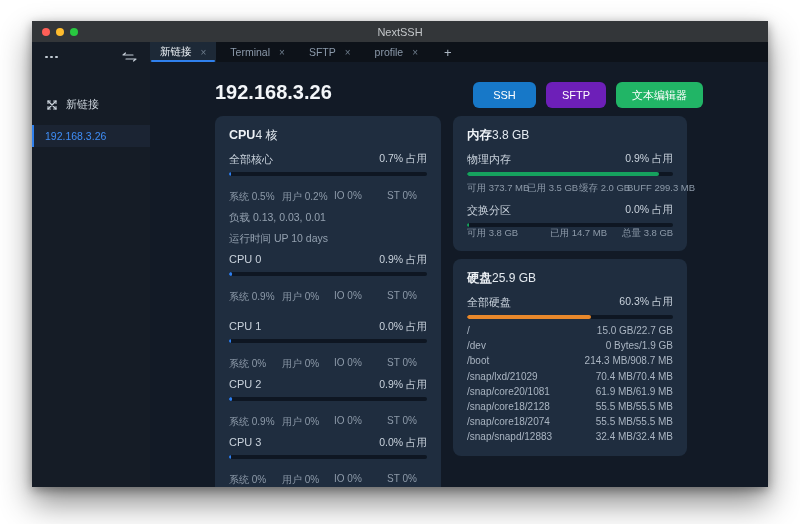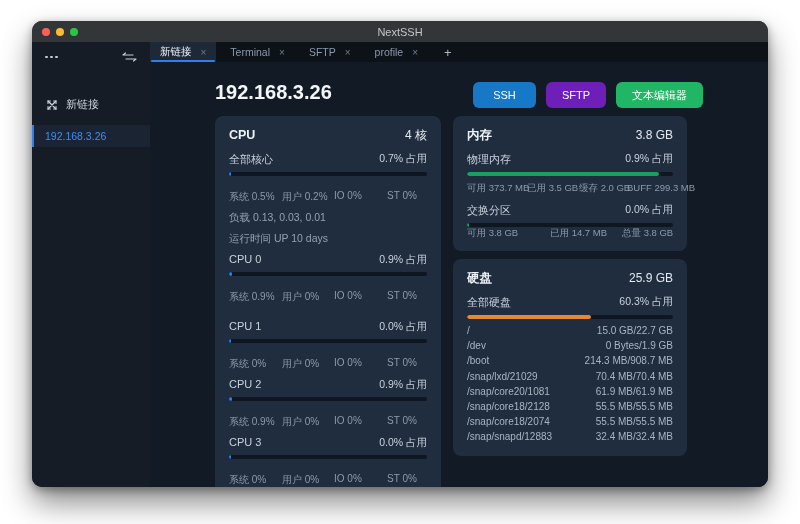--- a/index.html
+++ b/index.html
@@ -1,19 +1,19 @@
 <!DOCTYPE html>
 <html style="--accent: #2f80ed; --ssh: #1778c8; --sftp: #6d1fb8; --editor: #21b566; --upload: #4a90f4; --download: #2fbd68; --cpu-bar: #2e7ff0; --mem-bar: #16a15e; --disk-bar: #e8882b;"><head>
 <meta charset="utf-8">
 <style>
   * { margin:0; padding:0; box-sizing:border-box; }
   html,body { width:800px; height:524px; overflow:hidden; background:#fff;
     font-family:"Liberation Sans","DejaVu Sans",sans-serif; }
   .window { position:absolute; left:32px; top:21px; width:736px; height:466px;
-    border-radius:10px; overflow:hidden; background:#131a24;
+    border-radius:0; overflow:hidden; background:#131a24;
     box-shadow:0 16px 30px rgba(0,0,0,.45), 0 3px 10px rgba(0,0,0,.35); }
   
   .titlebar { height:21px; background:#333639; position:relative;
     display:flex; align-items:center; justify-content:center; }
   .title { font-size:11px; color:#c3c6c9; }
   .lights { position:absolute; left:10px; top:6.5px; display:flex; gap:6px; }
   .light { width:8px; height:8px; border-radius:50%; }
   .light.r { background:#ff5f57; } .light.y { background:#febc2e; } .light.g { background:#28c840; }
   
   .appbody { display:flex; height:445px; }
@@ -45,21 +45,21 @@
   .hdr-btns { position:absolute; right:65px; top:20px; display:flex; gap:10px; }
   .btn { height:26px; border:none; border-radius:6px; color:#fff; font-size:11px;
     padding:0 16px; font-family:inherit; }
   .btn.ssh { background:var(--ssh,#1778c8); width:63px; }
   .btn.sftp { background:var(--sftp,#6d1fb8); width:60px; }
   .btn.editor { background:var(--editor,#21b566); }
   .cols { display:flex; gap:12px; margin:12px 0 0 65px; width:472px; }
   .colL { width:226px; flex-shrink:0; }
   .colR { width:234px; flex-shrink:0; }
   .panel { background:#1f2d3f; border-radius:8px; padding:11px 14px; }
-  .p-title { display:flex; justify-content:space-between; align-items:baseline;gap:36px; }
+  .p-title { display:flex; align-items:baseline; }
   .p-title .t { font-size:12.5px; font-weight:bold; color:#eef2f6; }
   .p-title .v { font-size:12px; color:#e4eaf0; }
   .rowlbl { display:flex; justify-content:space-between; margin-top:8px; }
   .rowlbl .l { font-size:11px; color:#c9d2dc; }
   .rowlbl .u { font-size:10.5px; color:#c9d2dc; }
   .bar { height:4px; border-radius:2px; background:#0e1622; margin-top:5px; overflow:hidden; }
   .fill { height:100%; border-radius:2px; }
   .fill.cpu { background:var(--cpu-bar,#2e7ff0); }
   .fill.mem { background:var(--mem-bar,#16a15e); }
   .fill.dsk { background:var(--disk-bar,#e8882b); }

